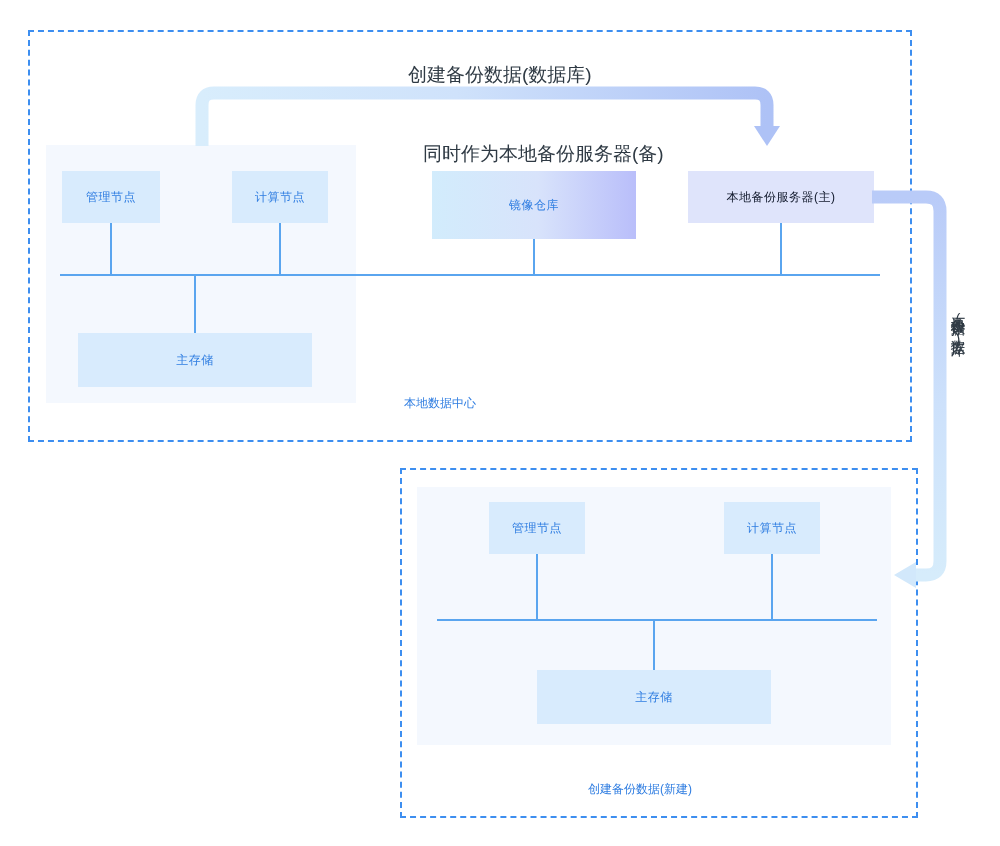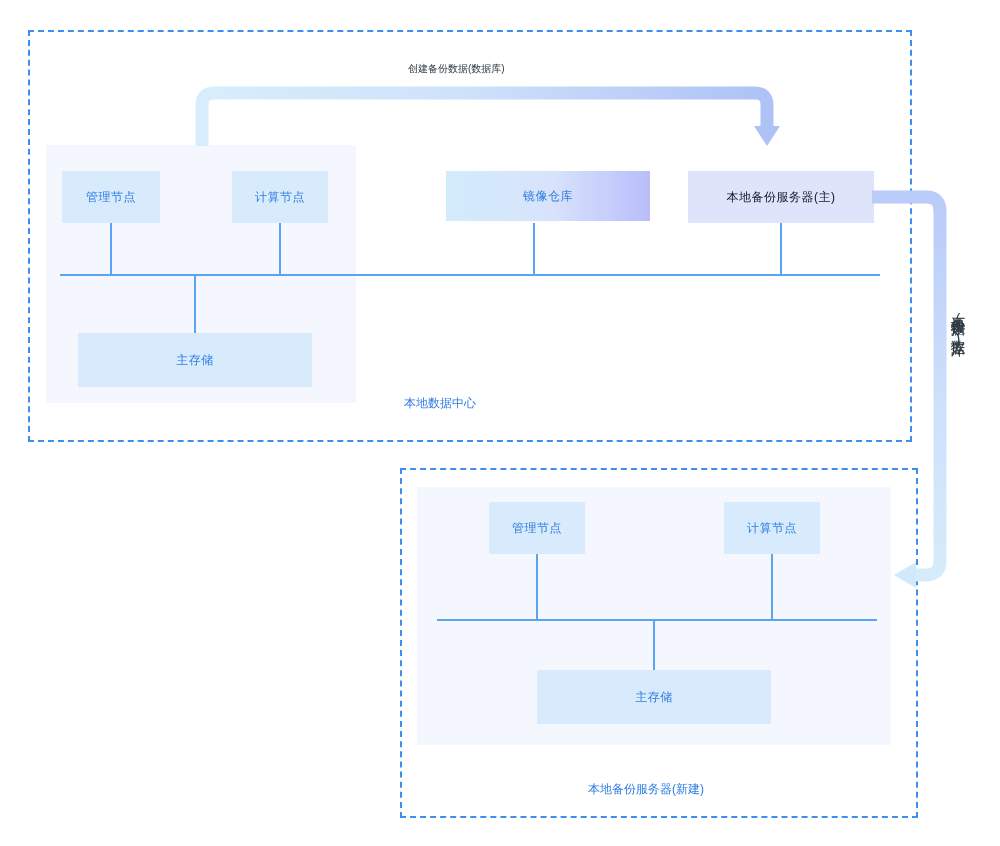--- a/index.html
+++ b/index.html
@@ -48,37 +48,37 @@
     letter-spacing: 0.5px;
     white-space: nowrap;
   }
   .node.plain   { background: #d8ebfd; }
   .node.lav     { background: #dfe4fb; color:#0f172a; }
   .node.grad    { background: linear-gradient(90deg, #d2ecfc 0%, #d8e3fb 52%, #b9befa 100%); }
 
   
   #node-mgmt-top    { left: 62px;  top: 171px; width: 98px;  height: 52px; }
   #node-compute-top { left: 232px; top: 171px; width: 96px;  height: 52px; }
-  #node-registry    { left: 432px; top: 171px; width: 204px; height: 50px; margin-left: 14px; }
+  #node-registry    { left: 432px; top: 171px; width: 204px; height: 68px; }
   #node-backup-main { left: 688px; top: 171px; width: 186px; height: 52px; }
   #node-storage-top { left: 78px;  top: 333px; width: 234px; height: 54px; }
 
   
   #node-mgmt-bot    { left: 489px; top: 502px; width: 96px;  height: 52px; }
   #node-compute-bot { left: 724px; top: 502px; width: 96px;  height: 52px; }
   #node-storage-bot { left: 537px; top: 670px; width: 234px; height: 54px; }
 
   
   .hline { position: absolute; height: 2px; background: #5aa5ef; }
   .vline { position: absolute; width: 2px;  background: #5aa5ef; }
 
   
   .label {
     position: absolute;
-    font-size: 10px;
+    font-size: 19px;
     white-space: nowrap;
   }
   .label.dark  { color: #2f3a44; }
   .label.blue  { color: #2f7de1; font-size: 12px; }
   .label.vert {
     color: #2f3a44;
     writing-mode: vertical-rl;
     text-orientation: upright;
     letter-spacing: 1px;
     font-size: 14.5px;
@@ -167,17 +167,18 @@
       <polygon points="754,126 780,126 767,146" fill="#aec2f6"></polygon>
     </g>
 
     <g>
       <path d="M 872,197 L 926,197 Q 940,197 940,211 L 940,561 Q 940,575 926,575 L 915,575" fill="none" stroke="url(#gradRightArrow)" stroke-width="13" stroke-linecap="butt"></path>
       <polygon points="916,562 916,588 894,575" fill="#d2e8fb"></polygon>
     </g>
   </svg>
 
   <div class="label dark" id="lbl-create">创建备份数据(数据库)</div>
+  <div class="label dark" id="lbl-also">同时作为本地备份服务器(备)</div>
   <div class="label blue" id="lbl-dc-top">本地数据中心</div>
-  <div class="label blue" id="lbl-dc-bot">本地备份服务器(新建)</div>
+  <div class="label blue" id="lbl-dc-bot">创建备份数据(新建)</div>
   <div class="label vert" id="lbl-restore">还原备份数据(数据库)</div>
 
 </div>
 
 </body></html>

